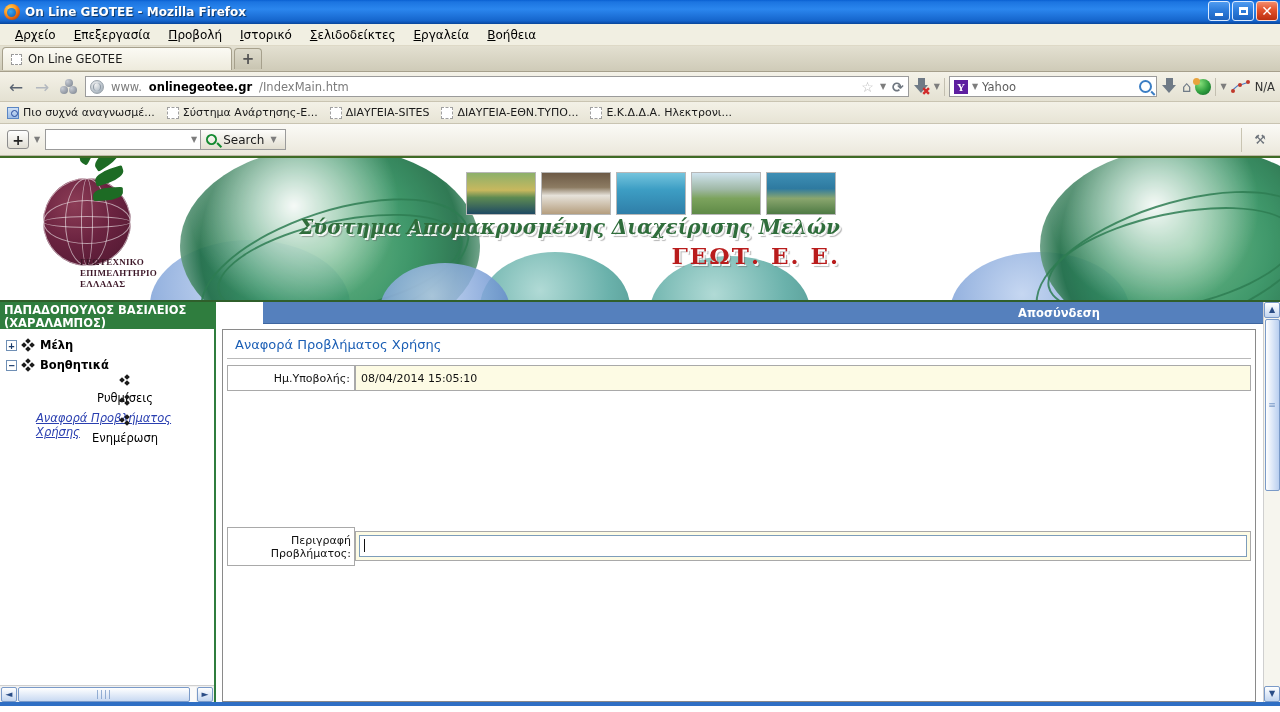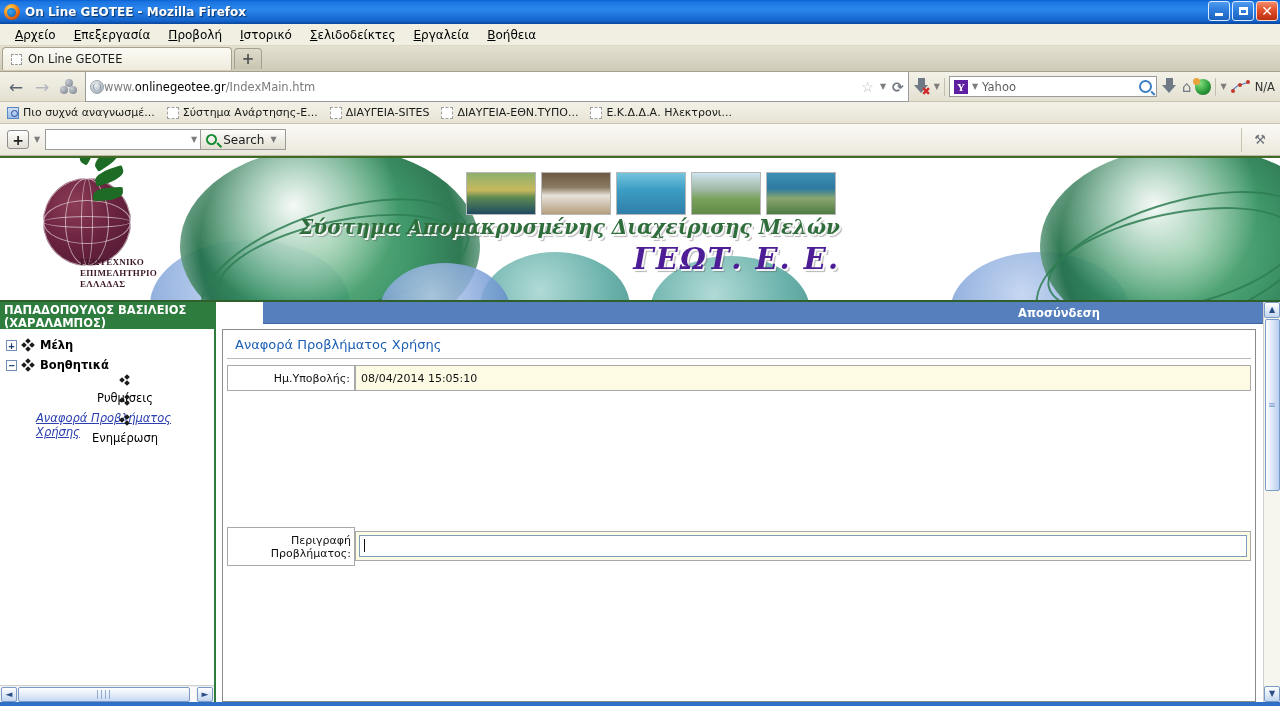--- a/index.html
+++ b/index.html
@@ -105,38 +105,38 @@
     border-bottom: 1px solid #c9c4b2;
   }
   .nav-arrow { font-size: 17px; color: #5a6472; width: 22px; text-align: center; }
   .nav-arrow.fwd { color: #b3b8bf; }
   .nav-icon-3d {
     width: 18px; height: 16px; position: relative; margin: 0 3px;
   }
   .dot3 { position:absolute; width:8px; height:8px; border-radius:50%;
           background: radial-gradient(circle at 30% 30%, #c8ccd4, #78808c); }
   .urlbar {
-    flex: 1; height: 31px;
+    flex: 1; height: 21px;
     background: #fff; border: 1px solid #9b9b9b;
-    display: flex; align-items: center; gap: 0;
+    display: flex; align-items: center; gap: 7px;
     padding: 0 4px;
     font-size: 11.5px; color: #7b7b7b;
   }
   .globe-icon {
     width: 14px; height: 14px; border-radius: 50%;
     background: radial-gradient(circle at 35% 30%, #f2f2f2, #b9c3cc 60%, #8d98a3 100%);
     border: 1px solid #9aa3ab; flex: none;
     position: relative;
   }
   .globe-icon::after{
     content:""; position:absolute; inset:2px;
     border-left:1px solid #8d98a3; border-right:1px solid #8d98a3;
     border-radius:50%;
   }
-  .url-bold { color:#000; font-weight:normal; }
+  .url-bold { color:#000; font-weight:bold; }
   .urlbar-right { margin-left:auto; display:flex; align-items:center; gap:6px; color:#9a9a9a; }
   .star { font-size: 14px; color: #b9b9b9; }
   .caret { font-size: 8px; color:#7d7d7d; }
   .reload { font-size: 14px; color:#6f7780; font-weight: bold; }
   .dl-arrow { position: relative; width: 17px; height: 19px; }
   .dl-arrow .shaft { position:absolute; left:5px; top:1px; width:7px; height:8px; background:#6f7a86; }
   .dl-arrow .head {
     position:absolute; left:1px; top:8px; width:0; height:0;
     border-left:7.5px solid transparent; border-right:7.5px solid transparent;
     border-top:8px solid #6f7a86;
@@ -293,22 +293,22 @@
     position:absolute; right: 440px; top: 57px; z-index:8;
     font-family: "DejaVu Serif", "Liberation Serif", serif;
     font-style: italic; font-weight: bold;
     font-size: 20px; color:#2f6d3b;
     text-shadow: 1.5px 1.5px 0 rgba(255,255,255,.9), 2.5px 2.5px 1px rgba(90,90,90,.45);
     white-space: nowrap;
   }
   .banner-sub {
     position:absolute; right: 440px; top: 84px; z-index:8;
     font-family: "DejaVu Serif", "Liberation Serif", serif;
-    font-style: italic; font-weight: bold;
-    font-size: 29px; color:#4c1d95; letter-spacing: 2px;
+    font-weight: bold;
+    font-size: 23px; color:#b91c1c; letter-spacing: 2px;
     text-shadow: 1.5px 1.5px 0 rgba(255,255,255,.9), 2.5px 2.5px 1px rgba(90,90,90,.45);
     white-space: nowrap;
   }
 
   
   .appbody { display: flex; height: 400px; }
 
   .sidebar {
     width: 216px; flex: none; position: relative;
     background: #ffffff;

